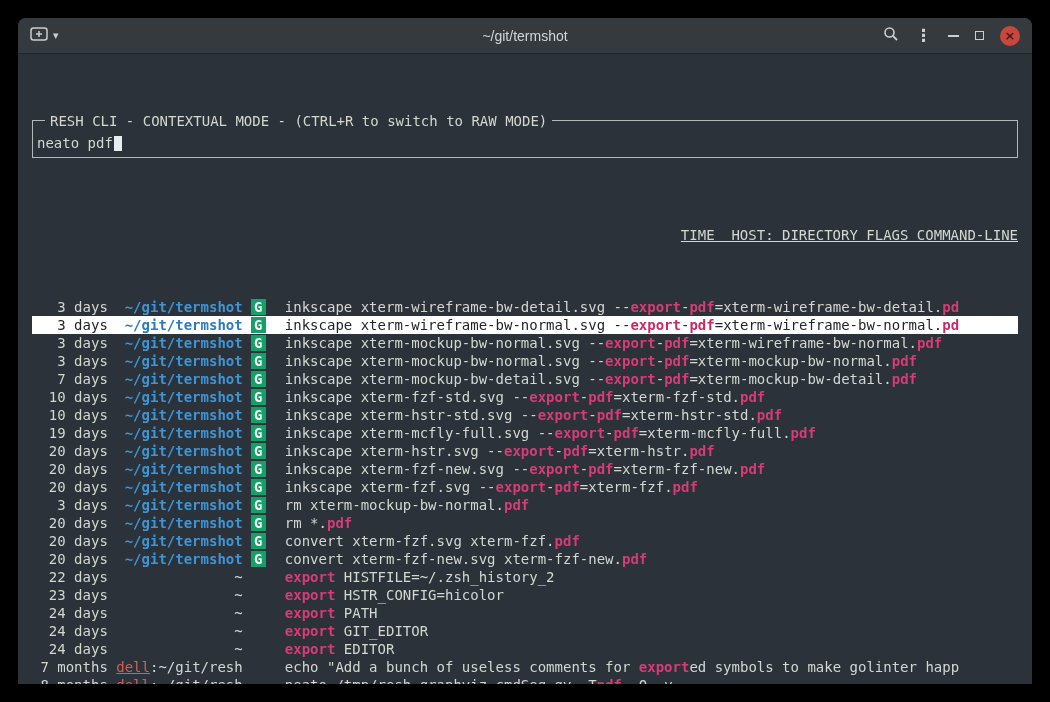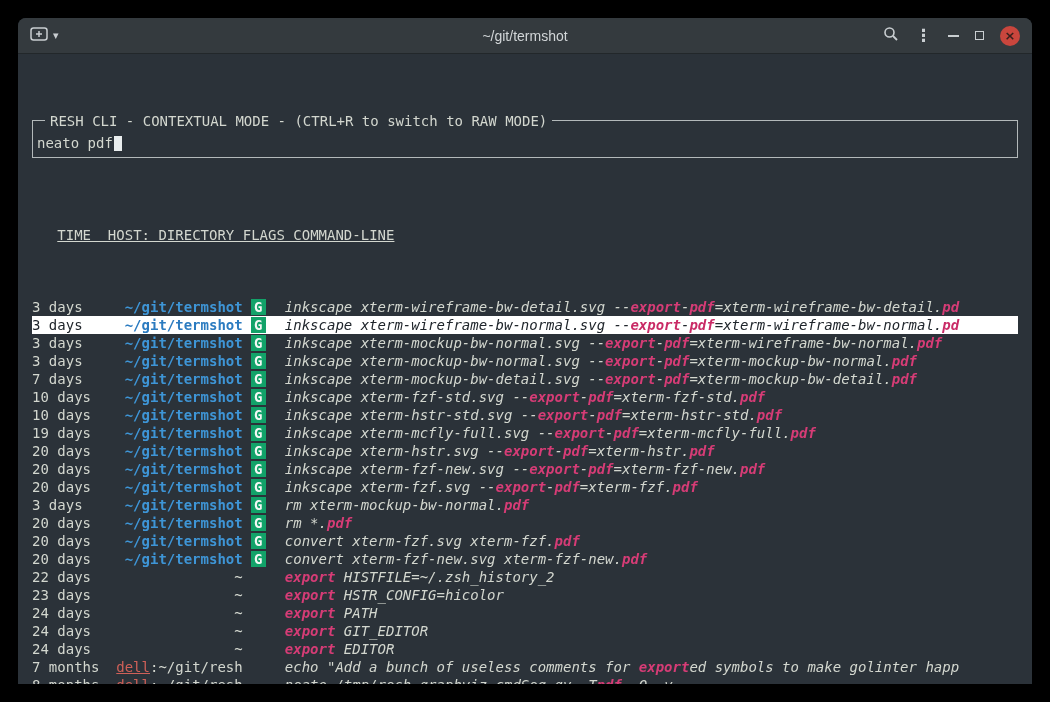--- a/index.html
+++ b/index.html
@@ -52,30 +52,30 @@
   }
   .box-title {
     position:absolute; top:-9px; left:12px; background:#2b3239;
     padding:0 5px; color:#d3d7cf;
   }
   .query-line { position:absolute; left:4px; top:13px; }
   .cursor {
     display:inline-block; width:1ch; height:15px; background:#e9edee;
     vertical-align:text-bottom; margin-left:1px;
   }
-  .list-header { padding-left:3ch; height:18px; }
+  .list-header { padding-left:3ch; height:18px;text-align:right; }
   .list-header span { text-decoration:underline; }
   .row {
     display:grid; grid-template-columns:9ch 15ch 3ch 1fr; column-gap:1ch;
     height:18px; line-height:18px; white-space:pre; overflow:hidden;
   }
-  .c-time { overflow:hidden; }
+  .c-time { text-align:right; overflow:hidden; }
   .c-host { text-align:right; overflow:hidden; }
   .c-flag { overflow:hidden; }
-  .c-cmd  { overflow:hidden; white-space:pre;font-style:italic; }
+  .c-cmd  { overflow:hidden; white-space:pre; }
   .dir-blue { color:#3e95d6; font-weight:bold; }
   .host-red { color:#cf6058;text-decoration:underline; }
   .match { color:#d63c76; font-weight:bold; }
   .flag-badge { background:#12a269; color:#f4f8f5; font-weight:bold; padding:0 3px; }
   .row.selected { background:#ffffff; color:#20262c; }
   .row.selected .dir-blue { color:#2b7bc0; }
   .row.selected .match { color:#c92a66; }
 </style>
 </head>
 <body>

